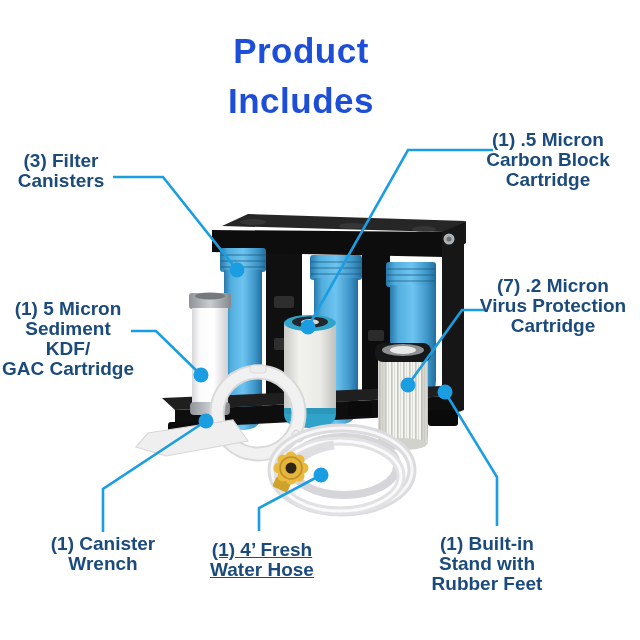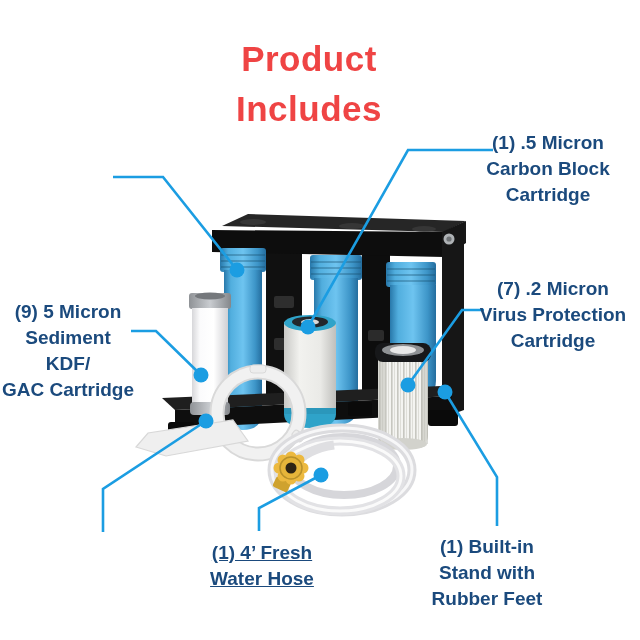--- a/index.html
+++ b/index.html
@@ -1,27 +1,27 @@
 <!DOCTYPE html>
 <html><head>
 <meta charset="utf-8">
 <style>
   html,body{margin:0;padding:0;background:#ffffff;}
   .canvas{
     position:relative;width:640px;height:640px;background:#ffffff;
     overflow:hidden;font-family:"Liberation Sans",sans-serif;
   }
   .title{
-    position:absolute;top:22px;left:0;width:594px;margin:12px;
+    position:absolute;top:22px;left:0;width:594px;margin:4px;
     text-align:center;font-size:35px;font-weight:700;line-height:50px;
-    color:#ef4444;white-space:pre-line;letter-spacing:.5px;
+    color:#1d4ed8;white-space:pre-line;letter-spacing:.5px;
   }
   .art{position:absolute;left:0;top:0;width:640px;height:640px;}
   .callout-label{
-    position:absolute;font-size:19px;font-weight:700;line-height:26px;
+    position:absolute;font-size:19px;font-weight:700;line-height:20px;
     color:#1b4a7d;text-align:center;white-space:pre-line;
   }
   .lbl-filter-canisters{left:6px;top:151px;width:110px;}
   .lbl-carbon-block{left:480px;top:130px;width:136px;}
   .lbl-sediment{left:2px;top:299px;width:132px;}
   .lbl-virus{left:476px;top:276px;width:154px;}
   .lbl-wrench{left:40px;top:534px;width:126px;}
   .lbl-hose{left:198px;top:540px;width:128px;text-decoration:underline;}
   .lbl-stand{left:424px;top:534px;width:126px;}
 </style>
@@ -181,28 +181,32 @@
       <circle cx="237" cy="270" r="7.5"></circle>
       <circle cx="308" cy="327" r="7.5"></circle>
       <circle cx="201" cy="375" r="7.5"></circle>
       <circle cx="408" cy="385" r="7.5"></circle>
       <circle cx="206" cy="421" r="7.5"></circle>
       <circle cx="321" cy="475" r="7.5"></circle>
       <circle cx="445" cy="392" r="7.5"></circle>
     </g>
   </svg>
 
+  <div class="callout-label lbl-filter-canisters">(3) Filter
+Canisters</div>
   <div class="callout-label lbl-carbon-block">(1) .5 Micron
 Carbon Block
 Cartridge</div>
-  <div class="callout-label lbl-sediment">(9) 5 Micron
+  <div class="callout-label lbl-sediment">(1) 5 Micron
 Sediment KDF/
 GAC Cartridge</div>
   <div class="callout-label lbl-virus">(7) .2 Micron
 Virus Protection
 Cartridge</div>
+  <div class="callout-label lbl-wrench">(1) Canister
+Wrench</div>
   <div class="callout-label lbl-hose">(1) 4’ Fresh
 Water Hose</div>
   <div class="callout-label lbl-stand">(1) Built-in
 Stand with
 Rubber Feet</div>
 
 </div>
 
 </body></html>

